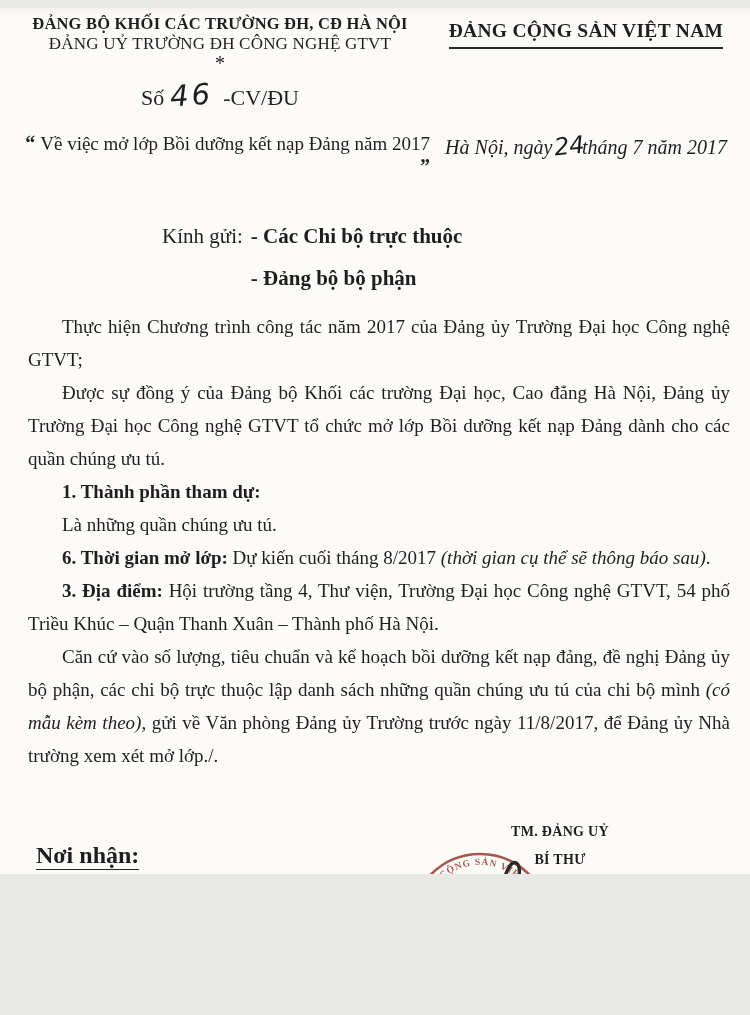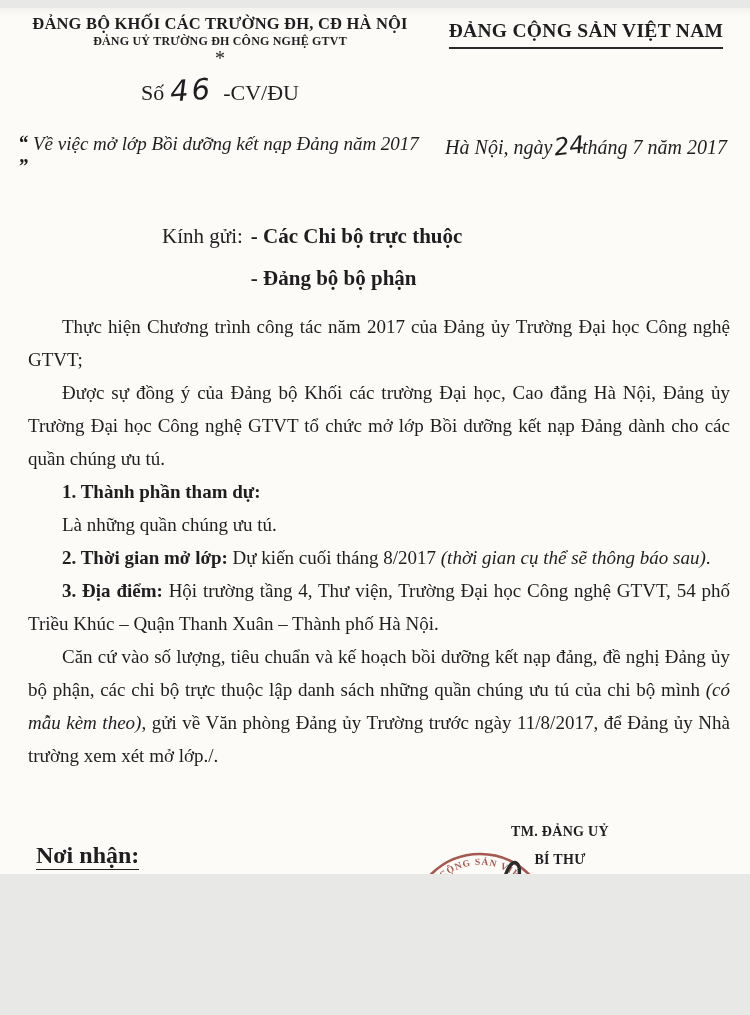--- a/index.html
+++ b/index.html
@@ -4,30 +4,30 @@
 <style>
   html,body{margin:0;padding:0;background:#e8e8e6;}
   .page{
     position:relative;width:750px;height:866px;margin:8px auto;
     background:linear-gradient(180deg,#f3f2ef 0,#fcfbf8 8px,#fcfbf8 100%);
     font-family:"Liberation Serif", serif;color:#1e1e20;overflow:hidden;
   }
   
   .hdr-left{position:absolute;top:6px;left:8px;width:424px;text-align:center;}
   .hdr-left .l1{font-size:16.5px;font-weight:bold;letter-spacing:.2px;white-space:nowrap;}
-  .hdr-left .l2{font-size:12px;font-weight:bold;letter-spacing:.2px;white-space:nowrap;}
+  .hdr-left .l2{font-size:17px;font-weight:normal;letter-spacing:.2px;white-space:nowrap;}
   .hdr-left .star{font-size:20px;line-height:14px;margin-top:2px;}
   .doc-number{margin-top:8px;font-size:22px;}
   .hand{font-family:"DejaVu Sans",sans-serif;font-style:italic;display:inline-block;}
   .hand-46{font-size:29px;transform:rotate(-4deg);margin:0 10px 0 6px;letter-spacing:3px;}
   .hand-24{font-size:24px;transform:rotate(-6deg);margin:0 -3px 0 2px;}
   .hdr-right{position:absolute;top:12px;left:438px;width:296px;text-align:center;}
   .hdr-right .party{display:inline-block;font-size:19.5px;font-weight:bold;letter-spacing:.3px;
     border-bottom:2px solid #2a2a2c;padding-bottom:5px;white-space:nowrap;}
-  .subject{position:absolute;top:124px;left:18px;width:412px;font-size:19px;font-style:italic;}
+  .subject{position:absolute;top:124px;left:18px;width:412px;font-size:19px;text-align:right;}
   .subject .q{font-weight:bold;font-size:20px;}
   .dateline{position:absolute;top:124px;left:436px;width:300px;font-size:20px;font-style:italic;text-align:center;white-space:nowrap;}
   
   .salutation{position:absolute;top:207px;left:162px;font-size:21px;line-height:42px;display:flex;}
   .salutation .label{margin-right:8px;}
   .salutation .recips{font-weight:bold;}
   
   .body-text{position:absolute;top:302px;left:28px;width:702px;font-size:19px;line-height:33px;text-align:justify;}
   .body-text p{margin:0;text-indent:34px;}
   .body-text .b{font-weight:bold;}
@@ -73,21 +73,21 @@
       <div>- Các Chi bộ trực thuộc</div>
       <div>- Đảng bộ bộ phận</div>
     </div>
   </div>
 
   <div class="body-text">
     <p>Thực hiện Chương trình công tác năm 2017 của Đảng ủy Trường Đại học Công nghệ GTVT;</p>
     <p>Được sự đồng ý của Đảng bộ Khối các trường Đại học, Cao đẳng Hà Nội, Đảng ủy Trường Đại học Công nghệ GTVT tổ chức mở lớp Bồi dưỡng kết nạp Đảng dành cho các quần chúng ưu tú.</p>
     <p><span class="b">1. Thành phần tham dự:</span></p>
     <p>Là những quần chúng ưu tú.</p>
-    <p><span class="b">2. Thời gian mở lớp:</span><span> Dự kiến cuối tháng 8/2017 </span><span class="i">(thời gian cụ thể sẽ thông báo sau)</span><span>.</span></p>
+    <p><span class="b">6. Thời gian mở lớp:</span><span> Dự kiến cuối tháng 8/2017 </span><span class="i">(thời gian cụ thể sẽ thông báo sau)</span><span>.</span></p>
     <p><span class="b">3. Địa điểm:</span><span> Hội trường tầng 4, Thư viện, Trường Đại học Công nghệ GTVT, 54 phố Triều Khúc – Quận Thanh Xuân – Thành phố Hà Nội.</span></p>
     <p><span>Căn cứ vào số lượng, tiêu chuẩn và kế hoạch bồi dưỡng kết nạp đảng, đề nghị Đảng ủy bộ phận, các chi bộ trực thuộc lập danh sách những quần chúng ưu tú của chi bộ mình </span><span class="i">(có mẫu kèm theo)</span><span>, gửi về Văn phòng Đảng ủy Trường trước ngày 11/8/2017, để Đảng ủy Nhà trường xem xét mở lớp./.</span></p>
   </div>
 
   <div class="noi-nhan">
     <div><span class="nn-label">Nơi nhận:</span></div>
     <div>- Như trên;</div>
     <div>- Lưu: VPĐU.</div>
   </div>
 

